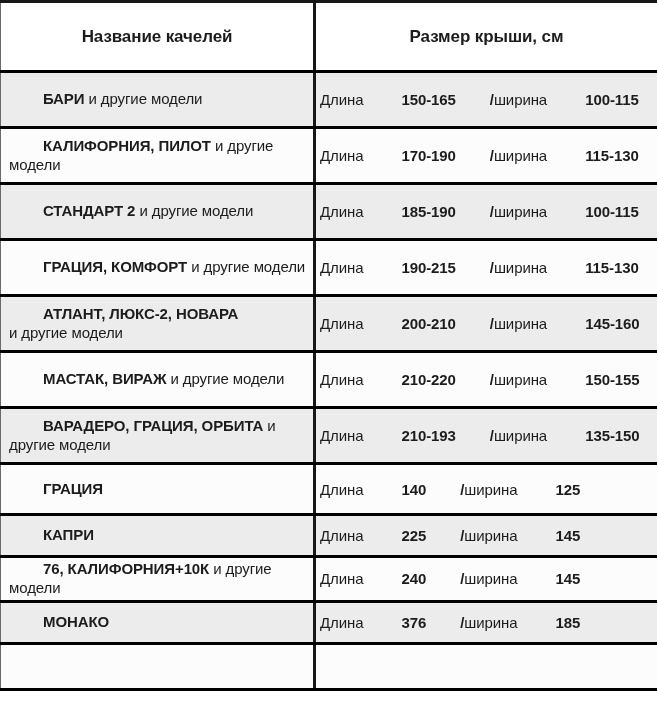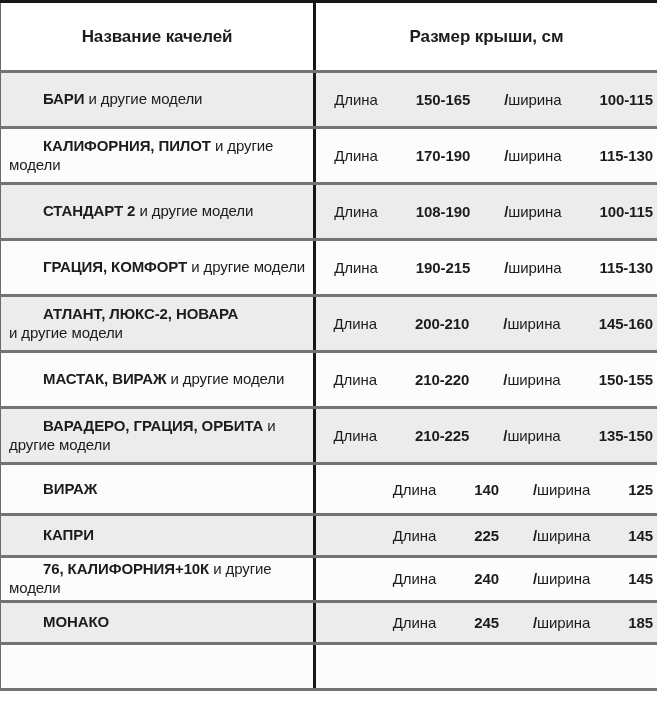--- a/index.html
+++ b/index.html
@@ -9,21 +9,21 @@
     color:#1c1c1c;
   }
   table{
     width:657px;
     border-collapse:collapse;
     table-layout:fixed;
     border-top:3px solid #171717;
     border-left:1px solid #6a6a6a;
   }
   th,td{
-    border-bottom:3px solid #737373;
+    border-bottom:3px solid #000000;
     vertical-align:middle;
     letter-spacing:-0.1px;
   }
   th:first-child,td:first-child{
     width:310px;
     border-right:3px solid #171717;
   }
   thead th{
     height:65px;
     background:#ffffff;
@@ -33,21 +33,21 @@
   }
   tbody tr:nth-child(odd) td{background:#ececec;}
   tbody tr:nth-child(even) td{background:#fcfcfc;}
   td.name-cell{
     text-align:left;
     padding:2px 6px 2px 8px;
     font-size:15px;
     line-height:1.25;
   }
   td.size-cell{
-    text-align:right;
+    text-align:left;
     padding:2px 4px;
     font-size:15px;
   }
   .b{font-weight:bold;margin-left:34px;}
   .r{font-weight:normal;}
   tr.rh-a td{height:49px;}
   tr.rh-b td{height:44px;}
   tr.rh-c td{height:35px;}
   tr.rh-d td{height:39px;}
   tr.stack .suffix{display:block;}
@@ -66,52 +66,52 @@
     <tr class="rh-a">
       <td class="name-cell"><span class="b">БАРИ</span><span class="r suffix"> и другие модели</span></td>
       <td class="size-cell"><span class="r">Длина </span><span class="b">150-165</span><span class="b">/</span><span class="r">ширина </span><span class="b">100-115</span></td>
     </tr>
     <tr class="rh-a">
       <td class="name-cell"><span class="b">КАЛИФОРНИЯ, ПИЛОТ</span><span class="r suffix"> и другие модели</span></td>
       <td class="size-cell"><span class="r">Длина </span><span class="b">170-190</span><span class="b">/</span><span class="r">ширина </span><span class="b">115-130</span></td>
     </tr>
     <tr class="rh-a">
       <td class="name-cell"><span class="b">СТАНДАРТ 2</span><span class="r suffix"> и другие модели</span></td>
-      <td class="size-cell"><span class="r">Длина </span><span class="b">108-190</span><span class="b">/</span><span class="r">ширина </span><span class="b">100-115</span></td>
+      <td class="size-cell"><span class="r">Длина </span><span class="b">185-190</span><span class="b">/</span><span class="r">ширина </span><span class="b">100-115</span></td>
     </tr>
     <tr class="rh-a">
       <td class="name-cell"><span class="b">ГРАЦИЯ, КОМФОРТ</span><span class="r suffix"> и другие модели</span></td>
       <td class="size-cell"><span class="r">Длина </span><span class="b">190-215</span><span class="b">/</span><span class="r">ширина </span><span class="b">115-130</span></td>
     </tr>
     <tr class="rh-a stack">
       <td class="name-cell"><span class="b">АТЛАНТ, ЛЮКС-2, НОВАРА</span><span class="r suffix">и другие модели</span></td>
       <td class="size-cell"><span class="r">Длина </span><span class="b">200-210</span><span class="b">/</span><span class="r">ширина </span><span class="b">145-160</span></td>
     </tr>
     <tr class="rh-a">
       <td class="name-cell"><span class="b">МАСТАК, ВИРАЖ</span><span class="r suffix"> и другие модели</span></td>
       <td class="size-cell"><span class="r">Длина </span><span class="b">210-220</span><span class="b">/</span><span class="r">ширина </span><span class="b">150-155</span></td>
     </tr>
     <tr class="rh-a">
       <td class="name-cell"><span class="b">ВАРАДЕРО, ГРАЦИЯ, ОРБИТА</span><span class="r suffix"> и другие модели</span></td>
-      <td class="size-cell"><span class="r">Длина </span><span class="b">210-225</span><span class="b">/</span><span class="r">ширина </span><span class="b">135-150</span></td>
+      <td class="size-cell"><span class="r">Длина </span><span class="b">210-193</span><span class="b">/</span><span class="r">ширина </span><span class="b">135-150</span></td>
     </tr>
     <tr class="rh-b">
-      <td class="name-cell"><span class="b">ВИРАЖ</span><span class="r suffix"></span></td>
+      <td class="name-cell"><span class="b">ГРАЦИЯ</span><span class="r suffix"></span></td>
       <td class="size-cell"><span class="r">Длина </span><span class="b">140</span><span class="b">/</span><span class="r">ширина </span><span class="b">125</span></td>
     </tr>
     <tr class="rh-c">
       <td class="name-cell"><span class="b">КАПРИ</span><span class="r suffix"></span></td>
       <td class="size-cell"><span class="r">Длина </span><span class="b">225</span><span class="b">/</span><span class="r">ширина </span><span class="b">145</span></td>
     </tr>
     <tr class="rh-c">
       <td class="name-cell"><span class="b">76, КАЛИФОРНИЯ+10К</span><span class="r suffix"> и другие модели</span></td>
       <td class="size-cell"><span class="r">Длина </span><span class="b">240</span><span class="b">/</span><span class="r">ширина </span><span class="b">145</span></td>
     </tr>
     <tr class="rh-c">
       <td class="name-cell"><span class="b">МОНАКО</span><span class="r suffix"></span></td>
-      <td class="size-cell"><span class="r">Длина </span><span class="b">245</span><span class="b">/</span><span class="r">ширина </span><span class="b">185</span></td>
+      <td class="size-cell"><span class="r">Длина </span><span class="b">376</span><span class="b">/</span><span class="r">ширина </span><span class="b">185</span></td>
     </tr>
     <tr class="rh-d">
       <td class="name-cell"><span class="r suffix"></span></td>
       <td class="size-cell"></td>
     </tr>
   </tbody>
 </table>
 
 </body></html>

